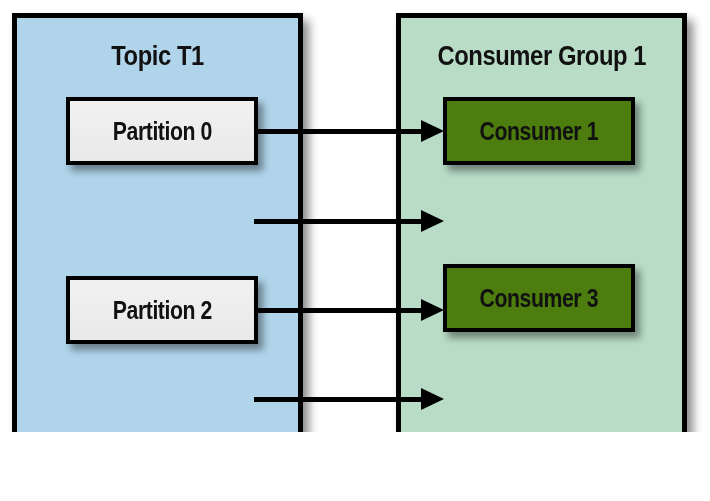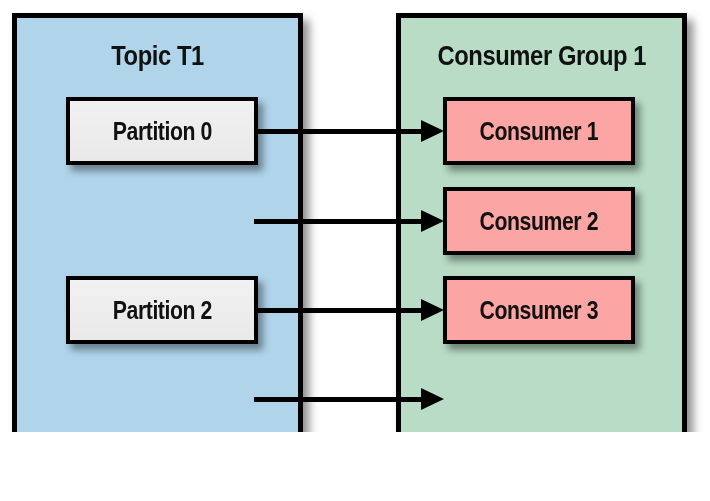--- a/index.html
+++ b/index.html
@@ -58,21 +58,21 @@
     font-weight: bold;
     color: #111111;
     white-space: nowrap;
   }
   .node.partition {
     left: 66px;
     background: linear-gradient(180deg, #f1f1f1 0%, #e9e9e9 100%);
   }
   .node.consumer {
     left: 443px;
-    background: #fca5a5;
+    background: #4d7c0f;
   }
   .cond {
     display: inline-block;
     transform: scaleX(0.85);
     transform-origin: center;
     letter-spacing: -0.5px;
   }
   .arrow-shaft {
     position: absolute;
     left: 254px;
@@ -110,24 +110,21 @@
   <div class="node partition" style="top:97px">
     <span class="cond">Partition 0</span>
   </div>
   <div class="node partition" style="top:276px">
     <span class="cond">Partition 2</span>
   </div>
 
   <div class="node consumer" style="top:97px">
     <span class="cond">Consumer 1</span>
   </div>
-  <div class="node consumer" style="top:187px">
-    <span class="cond">Consumer 2</span>
-  </div>
-  <div class="node consumer" style="top:276px">
+  <div class="node consumer" style="top:264px">
     <span class="cond">Consumer 3</span>
   </div>
 
   <div>
     <div class="arrow-shaft" style="top:129px"></div>
     <div class="arrow-head" style="top:120px"></div>
   </div>
   <div>
     <div class="arrow-shaft" style="top:219px"></div>
     <div class="arrow-head" style="top:210px"></div>

